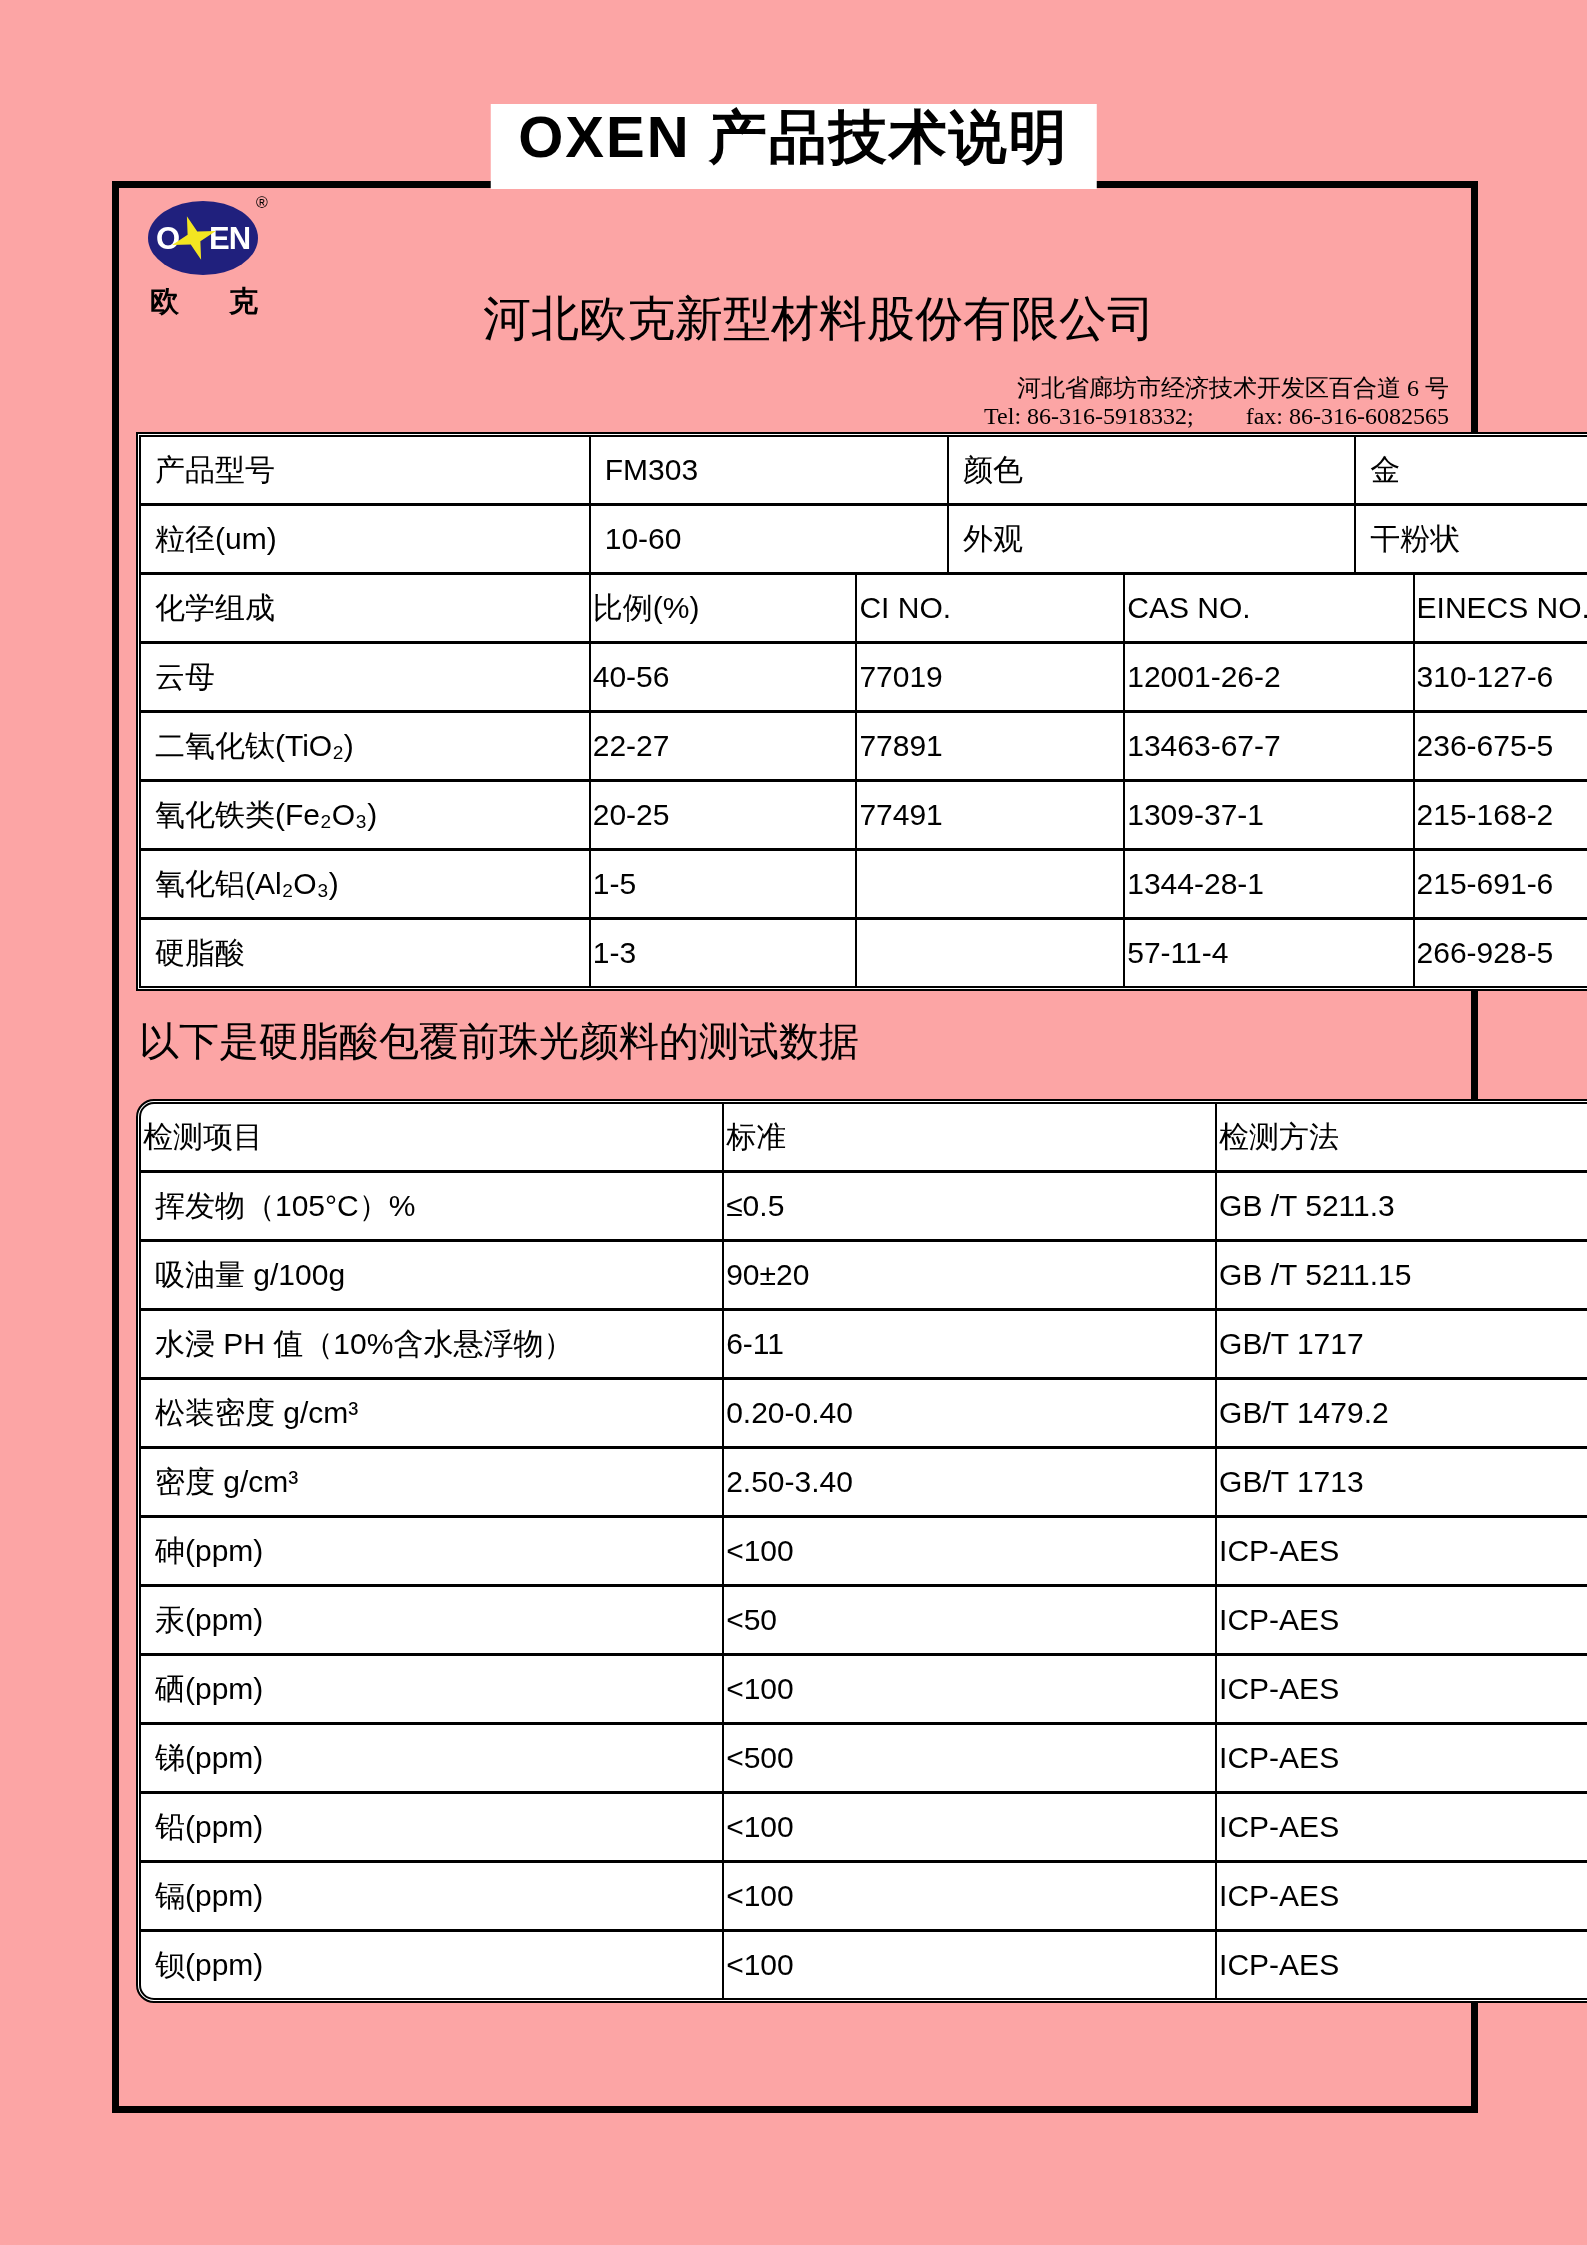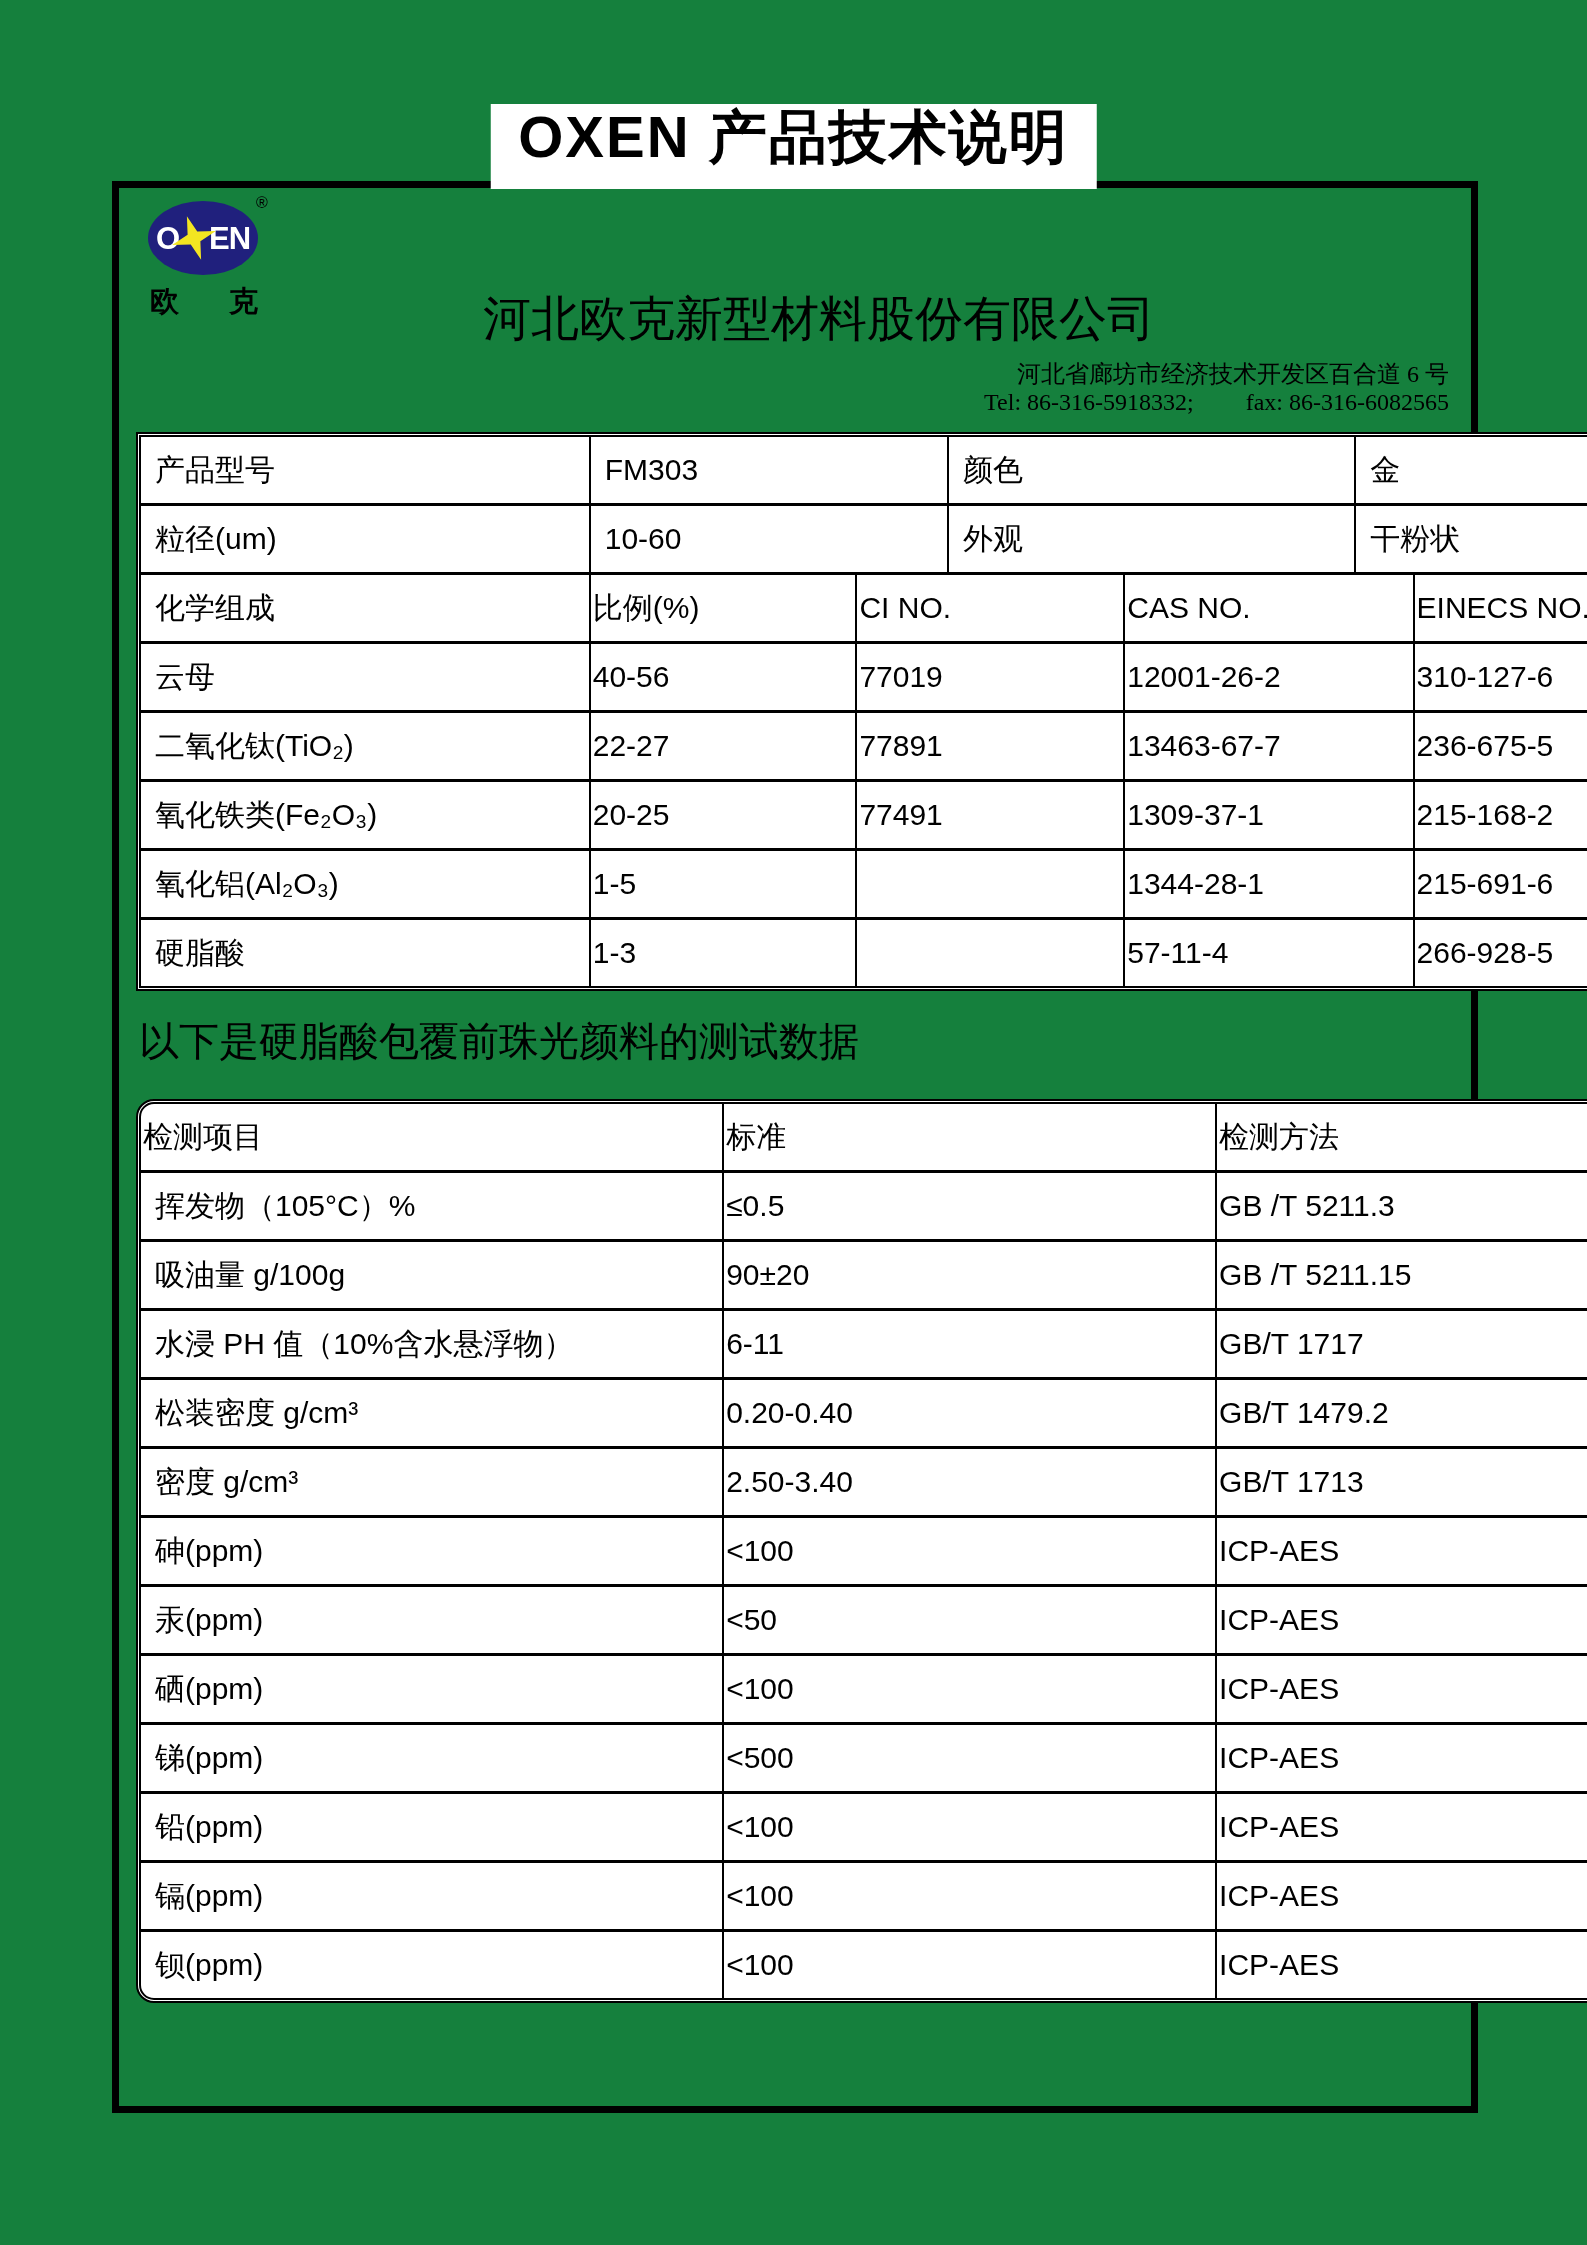--- a/index.html
+++ b/index.html
@@ -1,18 +1,18 @@
 <!DOCTYPE html>
 <html><head>
 <meta charset="utf-8">
 <style>
   html,body { margin:0; padding:0; background:#e8e8e8; }
   .page {
     position:relative; width:1587px; height:2245px; margin:0 auto;
-    background:#15803d; color:#000; overflow:hidden;
+    background:#fca5a5; color:#000; overflow:hidden;
     font-family:"Liberation Sans","DejaVu Sans",sans-serif;
   }
   
   .doc-title {
     position:absolute; top:104px; left:50%; transform:translateX(-50%);
     background:#ffffff; z-index:2;
     padding:0 28px 18px 28px;
     font-size:58px; font-weight:bold; letter-spacing:2px;
     line-height:1.15; white-space:nowrap;
   }
@@ -36,21 +36,21 @@
     width:108px; margin:12px 0 0 2px;
     font-size:29px; font-weight:bold; line-height:1;
   }
   
   .company {
     position:absolute; left:324px; top:102px;
     font-family:"Liberation Serif","DejaVu Serif",serif;
     font-size:48px; line-height:1.2; white-space:nowrap;margin-left:40px;
   }
   .addr {
-    position:absolute; right:22px; top:172px; text-align:right;
+    position:absolute; right:22px; top:186px; text-align:right;
     font-family:"Liberation Serif","DejaVu Serif",serif;
     font-size:24px; line-height:1.18; white-space:nowrap;
   }
   .contact-gap { display:inline-block; width:52px; }
   
   .tbl-outer {
     position:absolute; left:17px; width:1572px;
     border:5px double #000; box-sizing:border-box; background:#fff;
   }
   .tbl1 { top:244px; }

